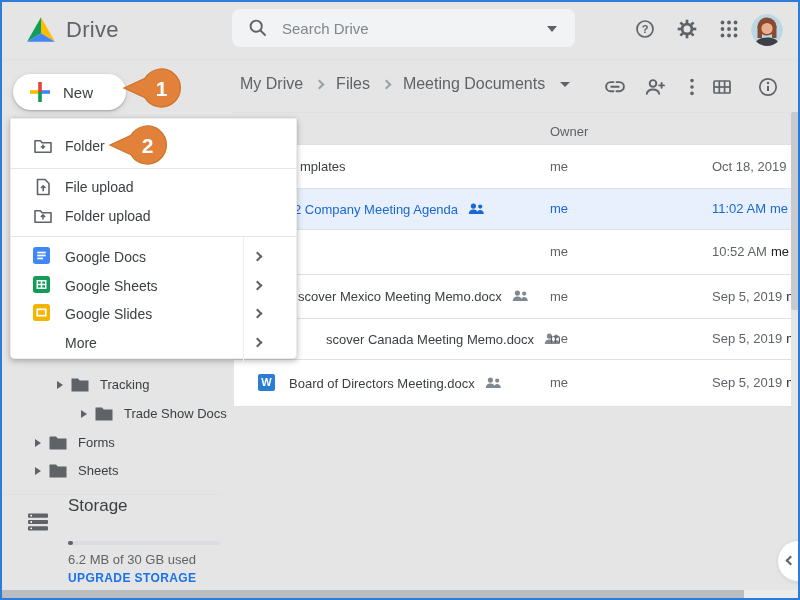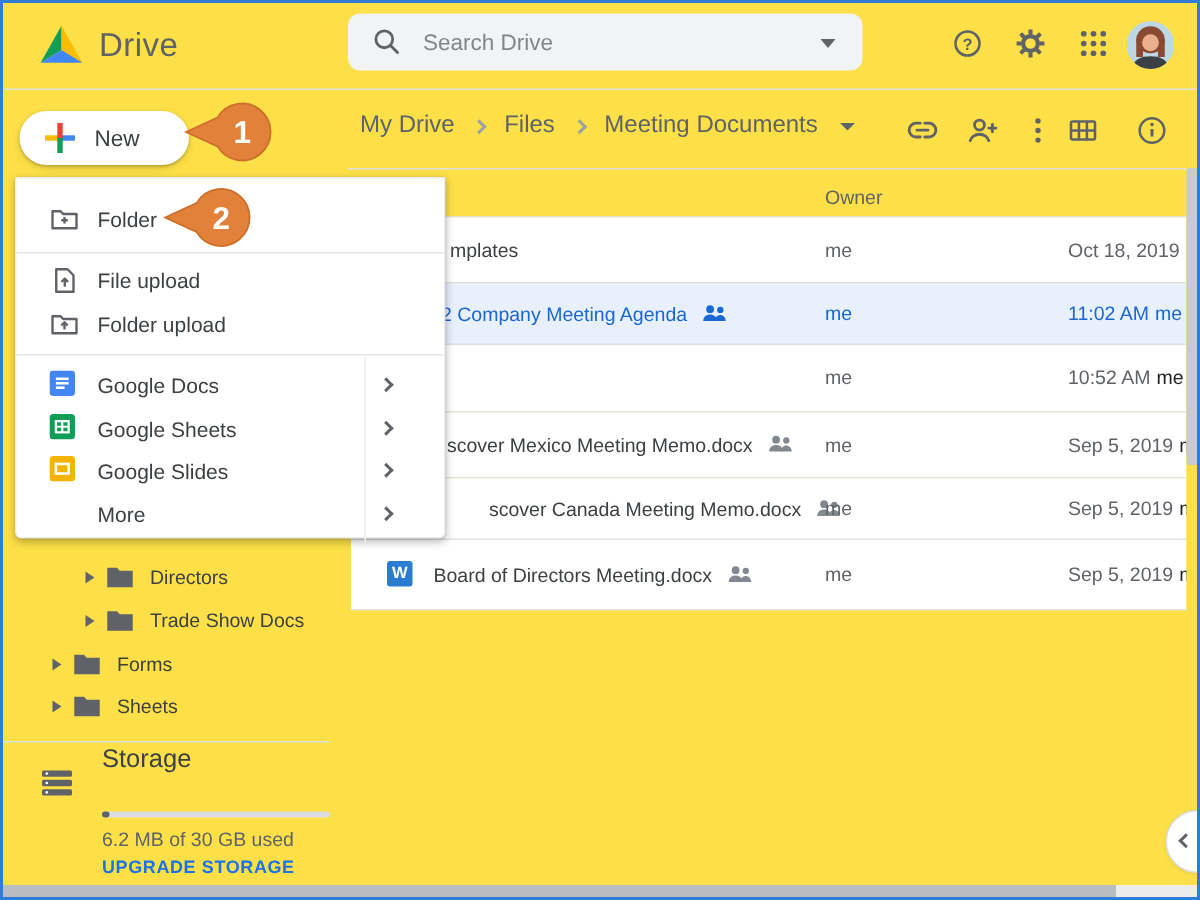--- a/index.html
+++ b/index.html
@@ -1,18 +1,18 @@
 <!DOCTYPE html>
 <html><head>
 <meta charset="utf-8">
 <style>
   * { margin:0; padding:0; box-sizing:border-box; }
   body { font-family:"Liberation Sans", sans-serif; background:#fff; }
   .screen { position:relative; width:800px; height:600px; border:2px solid var(--frame,#2e7cd6);
-            background:#fde047; overflow:hidden; }
+            background:#e5e5e5; overflow:hidden; }
 
   
   .hdr-divider { position:absolute; left:0; top:57px; width:796px; height:1px; background:#e0e0e0; }
   .logo { position:absolute; left:24px; top:14px; width:30px; height:27px; }
   .logo-text { position:absolute; left:64px; top:15px; font-size:22px; color:#5f6368; letter-spacing:.3px; }
   .searchbar { position:absolute; left:230px; top:7px; width:343px; height:38px; background:#f1f3f4; border-radius:8px; }
   .search-ic { position:absolute; left:16px; top:9px; }
   .search-input { position:absolute; left:50px; top:0; width:230px; height:38px; border:none; background:transparent;
                   font-family:"Liberation Sans",sans-serif; font-size:15px; color:#3c4043; outline:none; }
   .search-input::placeholder { color:#80868b; opacity:1; }
@@ -58,21 +58,21 @@
            background:#2b7cd3; color:#fff; font-size:11px; font-weight:bold; text-align:center; line-height:17px; }
   .fowner { position:absolute; left:316px; top:50%; margin-top:-8px; color:#5f6368; }
   .sel .fowner { color:var(--sel-text,#1967d2); }
   .fdate { position:absolute; left:478px; top:50%; margin-top:-8px; white-space:nowrap; color:#5f6368; }
   .fdate b { font-weight:normal; color:#202124; padding-left:4px; }
   .sel .fdate, .sel .fdate b { color:var(--sel-text,#1967d2); }
 
   
   .titem { position:absolute; height:29px; width:228px; display:flex; align-items:center; cursor:pointer;
            font-size:13px; color:#3c4043; }
-  .t1 { top:368px; } .t2 { top:397px; } .t3 { top:426px; } .t4 { top:454px; }
+  .t1 { top:368px; } .t2 { top:397px;margin-left:24px; } .t3 { top:426px; } .t4 { top:454px; }
   .lvl1 { padding-left:33px; } .lvl2 { padding-left:55px; }
   .tarrow { width:0; height:0; border-left:6px solid #5f6368; border-top:4.5px solid transparent;
             border-bottom:4.5px solid transparent; margin-right:8px; }
   .tfolder { margin-right:11px; display:flex; }
   .side-sep { position:absolute; left:0; top:492px; width:218px; height:1px; background:#e0e0e0; }
   .storage-ic { position:absolute; left:26px; top:511px; }
   .storage-label { position:absolute; left:66px; top:494px; font-size:17px; color:#3c4043; }
   .storage-bar { position:absolute; left:66px; top:539px; width:152px; height:4px; border-radius:2px; background:#dadce0; }
   .storage-bar i { display:block; width:5px; height:4px; border-radius:2px; background:#5f6368; }
   .storage-usage { position:absolute; left:66px; top:550px; font-size:13px; color:#5f6368; }
@@ -292,21 +292,21 @@
   <div class="vscroll"></div>
 
   <div id="sidebar-tree">
       <div class="titem t1 lvl2">
         <span class="tarrow"></span>
         <span class="tfolder">
           <svg width="18" height="14" viewBox="0 0 18 14">
             <path d="M0.5,0.5 H7 l1.8,2 H17.5 V13.5 H0.5 Z" fill="#5f6368"></path>
           </svg>
         </span>
-        <span>Directors</span>
+        <span>Tracking</span>
       </div>
       <div class="titem t2 lvl2">
         <span class="tarrow"></span>
         <span class="tfolder">
           <svg width="18" height="14" viewBox="0 0 18 14">
             <path d="M0.5,0.5 H7 l1.8,2 H17.5 V13.5 H0.5 Z" fill="#5f6368"></path>
           </svg>
         </span>
         <span>Trade Show Docs</span>
       </div>

